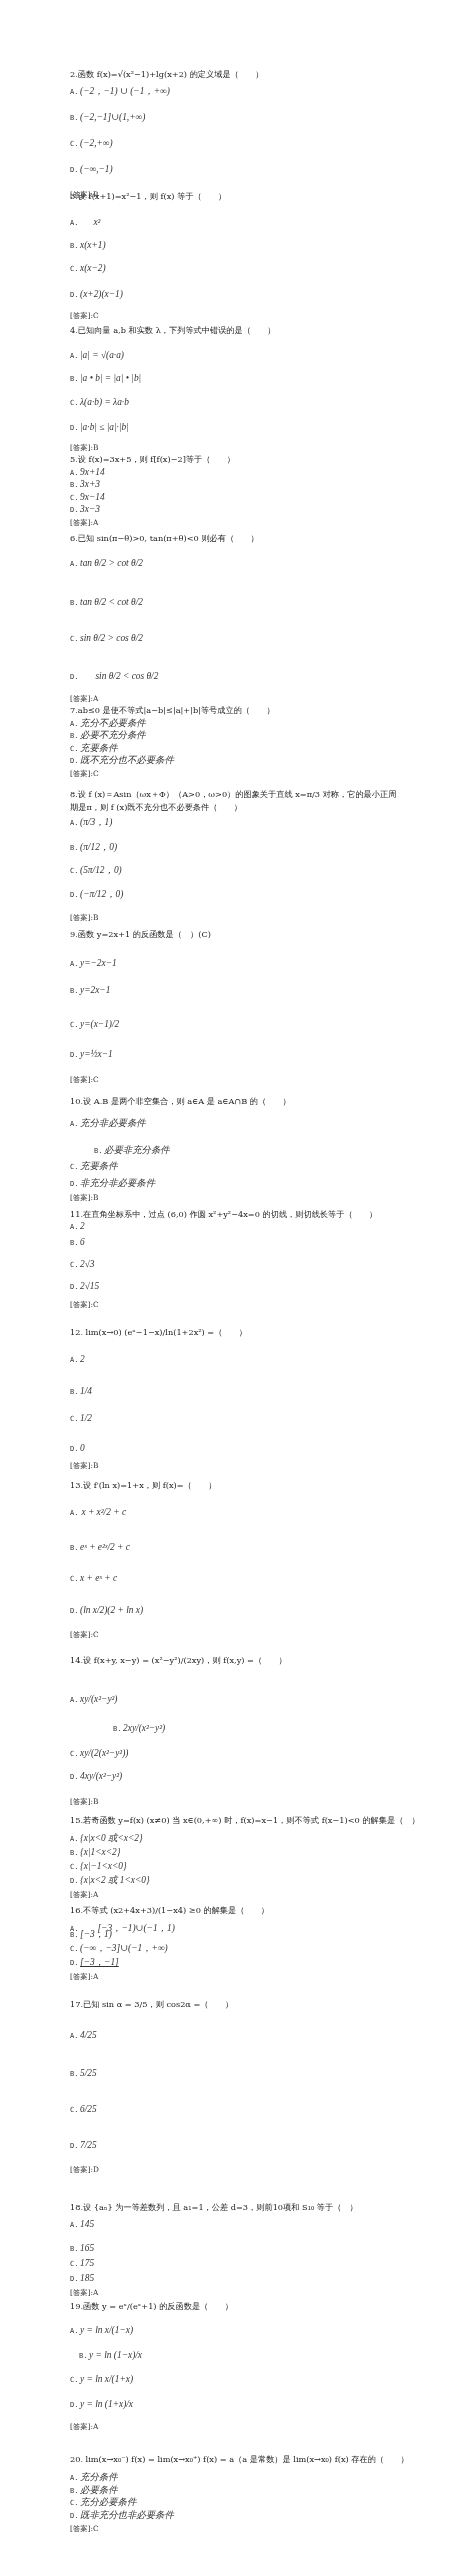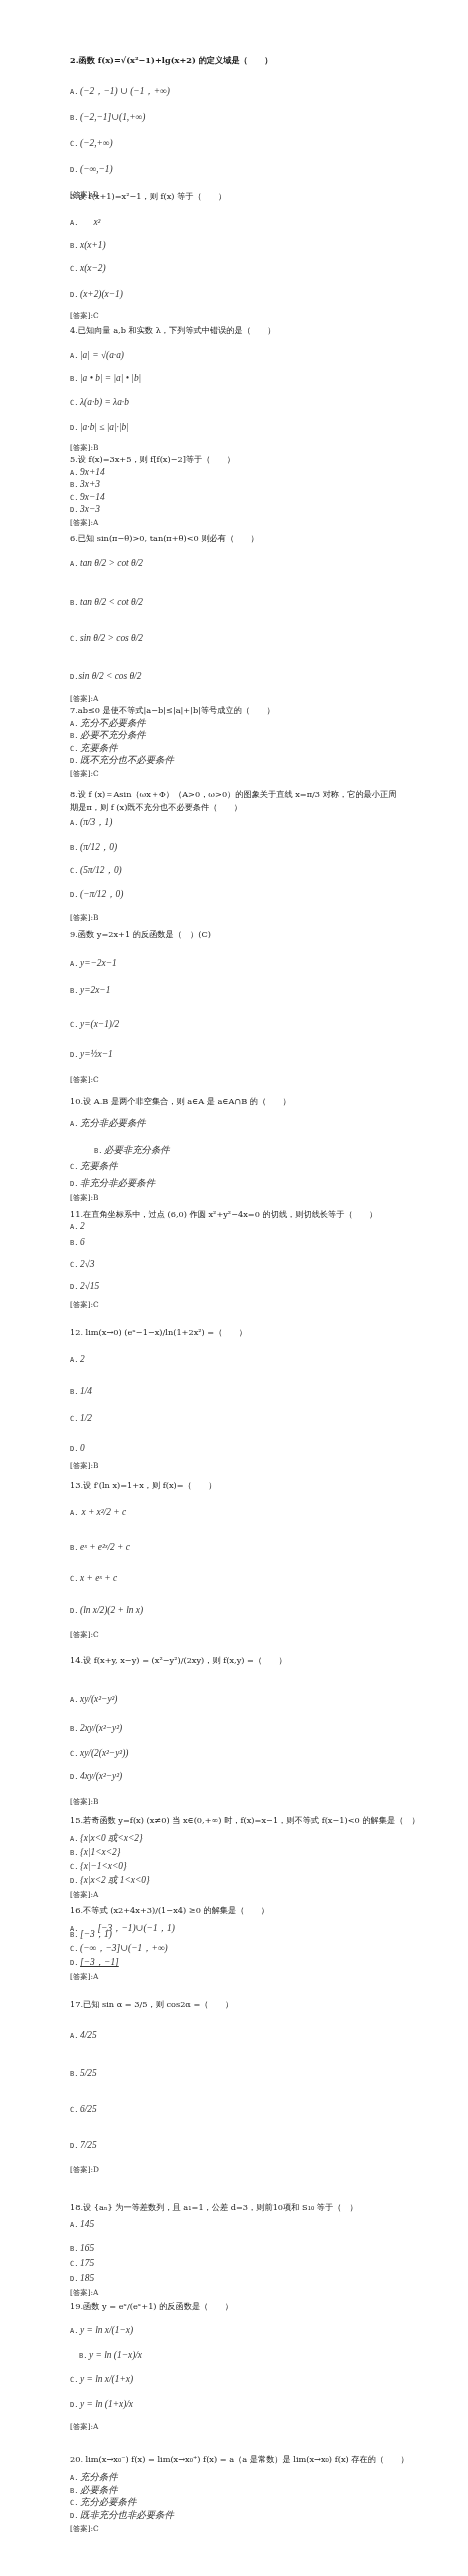--- a/index.html
+++ b/index.html
@@ -11,21 +11,21 @@
   .math { font-family:"Liberation Serif", "DejaVu Serif", serif; font-style:italic; font-size:9.4px; color:#333; }
   .lbl { font-size:7px; font-family:"DejaVu Sans Mono", "Liberation Mono", monospace; color:#333; }
   .ans { font-size:7.4px; color:#333; }
   .opt { font-size:7.8px; }
 </style>
 </head>
 <body>
 
 <div class="doc" id="doc">
     <div>
-      <div class="line q" style="top: 55px; font-weight: bold;">2.函数 f(x)=√(x²−1)+lg(x+2) 的定义域是（　　）</div>
+      <div class="line q" style="top: 69px;">2.函数 f(x)=√(x²−1)+lg(x+2) 的定义域是（　　）</div>
       <div class="line opt" style="top: 86px;"><span class="lbl">A.</span><span class="math" style="margin-left: 1.6px;">(−2，−1) ∪ (−1，+∞)</span></div>
       <div class="line opt" style="top: 112px;"><span class="lbl">B.</span><span class="math" style="margin-left: 1.6px;">(−2,−1]∪(1,+∞)</span></div>
       <div class="line opt" style="top: 138px;"><span class="lbl">C.</span><span class="math" style="margin-left: 1.6px;">(−2,+∞)</span></div>
       <div class="line opt" style="top: 164px;"><span class="lbl">D.</span><span class="math" style="margin-left: 1.6px;">(−∞,−1)</span></div>
       <div class="line ans" style="top: 189px;"><span>[答案]:</span><span>B</span></div>
     </div>
     <div>
       <div class="line q" style="top: 191px;">3.设 f(x+1)=x²−1，则 f(x) 等于（　　）</div>
       <div class="line opt" style="top: 217px;"><span class="lbl">A.</span><span class="math" style="margin-left: 15px;">x²</span></div>
       <div class="line opt" style="top: 240px;"><span class="lbl">B.</span><span class="math" style="margin-left: 1.6px;">x(x+1)</span></div>
@@ -47,21 +47,21 @@
       <div class="line opt" style="top: 479px;"><span class="lbl">B.</span><span class="math" style="margin-left: 1.6px;">3x+3</span></div>
       <div class="line opt" style="top: 492px;"><span class="lbl">C.</span><span class="math" style="margin-left: 1.6px;">9x−14</span></div>
       <div class="line opt" style="top: 504px;"><span class="lbl">D.</span><span class="math" style="margin-left: 1.6px;">3x−3</span></div>
       <div class="line ans" style="top: 517px;"><span>[答案]:</span><span>A</span></div>
     </div>
     <div>
       <div class="line q" style="top: 533px;">6.已知 sin(π−θ)&gt;0, tan(π+θ)&lt;0 则必有（　　）</div>
       <div class="line opt" style="top: 558px;"><span class="lbl">A.</span><span class="math" style="margin-left: 1.6px;">tan θ/2 &gt; cot θ/2</span></div>
       <div class="line opt" style="top: 597px;"><span class="lbl">B.</span><span class="math" style="margin-left: 1.6px;">tan θ/2 &lt; cot θ/2</span></div>
       <div class="line opt" style="top: 633px;"><span class="lbl">C.</span><span class="math" style="margin-left: 1.6px;">sin θ/2 &gt; cos θ/2</span></div>
-      <div class="line opt" style="top: 671px;"><span class="lbl">D.</span><span class="math" style="margin-left: 0;">sin θ/2 &lt; cos θ/2</span></div>
+      <div class="line opt" style="top: 671px;"><span class="lbl">D.</span><span class="math" style="margin-left: 17px;">sin θ/2 &lt; cos θ/2</span></div>
       <div class="line ans" style="top: 693px;"><span>[答案]:</span><span>A</span></div>
     </div>
     <div>
       <div class="line q" style="top: 705px;">7.ab≤0 是使不等式|a−b|≤|a|+|b|等号成立的（　　）</div>
       <div class="line opt" style="top: 718px;"><span class="lbl">A.</span><span class="math" style="margin-left: 1.6px;">充分不必要条件</span></div>
       <div class="line opt" style="top: 730px;"><span class="lbl">B.</span><span class="math" style="margin-left: 1.6px;">必要不充分条件</span></div>
       <div class="line opt" style="top: 743px;"><span class="lbl">C.</span><span class="math" style="margin-left: 1.6px;">充要条件</span></div>
       <div class="line opt" style="top: 755px;"><span class="lbl">D.</span><span class="math" style="margin-left: 1.6px;">既不充分也不必要条件</span></div>
       <div class="line ans" style="top: 768px;"><span>[答案]:</span><span>C</span></div>
     </div>
@@ -110,21 +110,21 @@
       <div class="line q" style="top: 1480px;">13.设 f′(ln x)=1+x，则 f(x)=（　　）</div>
       <div class="line opt" style="top: 1507px;"><span class="lbl">A.</span><span class="math" style="margin-left: 3px;">x + x²/2 + c</span></div>
       <div class="line opt" style="top: 1542px;"><span class="lbl">B.</span><span class="math" style="margin-left: 1.6px;">eˣ + e²ˣ/2 + c</span></div>
       <div class="line opt" style="top: 1573px; text-align: right;"><span class="lbl">C.</span><span class="math" style="margin-left: 1.6px;">x + eˣ + c</span></div>
       <div class="line opt" style="top: 1605px;"><span class="lbl">D.</span><span class="math" style="margin-left: 1.6px;">(ln x/2)(2 + ln x)</span></div>
       <div class="line ans" style="top: 1629px;"><span>[答案]:</span><span>C</span></div>
     </div>
     <div>
       <div class="line q" style="top: 1655px;">14.设 f(x+y, x−y) = (x²−y²)/(2xy)，则 f(x,y) =（　　）</div>
       <div class="line opt" style="top: 1694px;"><span class="lbl">A.</span><span class="math" style="margin-left: 1.6px;">xy/(x²−y²)</span></div>
-      <div class="line opt" style="top: 1723px;"><span class="lbl">B.</span><span class="math" style="margin-left: 1.6px;">2xy/(x²−y²)</span></div>
+      <div class="line opt" style="top: 1723px; margin-left: 43px;"><span class="lbl">B.</span><span class="math" style="margin-left: 1.6px;">2xy/(x²−y²)</span></div>
       <div class="line opt" style="top: 1748px;"><span class="lbl">C.</span><span class="math" style="margin-left: 1.6px;">xy/(2(x²−y²))</span></div>
       <div class="line opt" style="top: 1771px;"><span class="lbl">D.</span><span class="math" style="margin-left: 1.6px;">4xy/(x²−y²)</span></div>
       <div class="line ans" style="top: 1796px;"><span>[答案]:</span><span>B</span></div>
     </div>
     <div>
       <div class="line q" style="top: 1815px;">15.若奇函数 y=f(x) (x≠0) 当 x∈(0,+∞) 时，f(x)=x−1，则不等式 f(x−1)&lt;0 的解集是（　）</div>
       <div class="line opt" style="top: 1833px;"><span class="lbl">A.</span><span class="math" style="margin-left: 1.6px;">{x|x&lt;0 或&lt;x&lt;2}</span></div>
       <div class="line opt" style="top: 1847px;"><span class="lbl">B.</span><span class="math" style="margin-left: 1.6px;">{x|1&lt;x&lt;2}</span></div>
       <div class="line opt" style="top: 1861px;"><span class="lbl">C.</span><span class="math" style="margin-left: 1.6px;">{x|−1&lt;x&lt;0}</span></div>
       <div class="line opt" style="top: 1875px;"><span class="lbl">D.</span><span class="math" style="margin-left: 1.6px;">{x|x&lt;2 或 1&lt;x&lt;0}</span></div>

